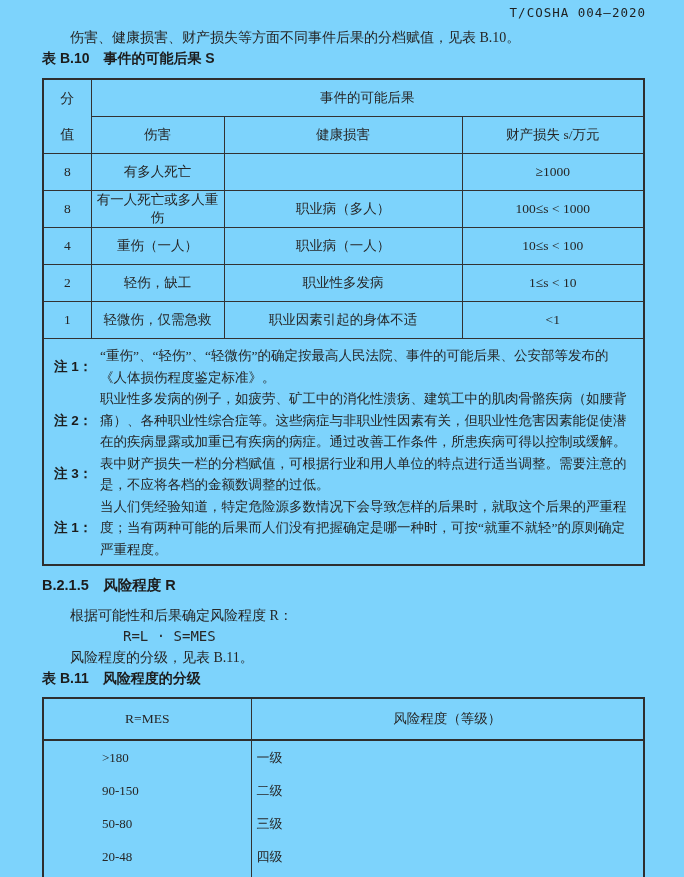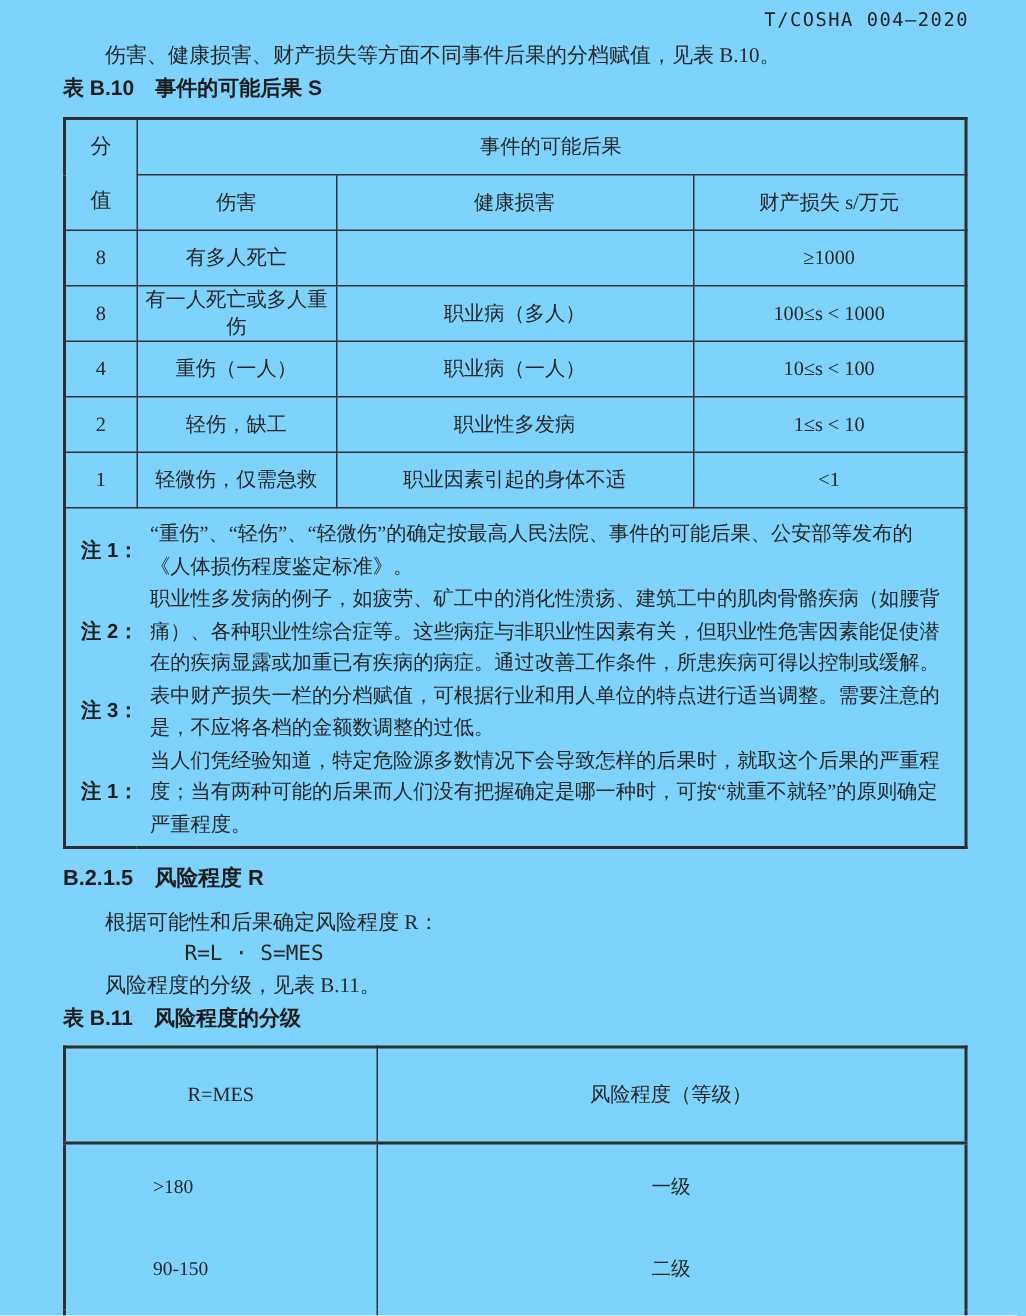--- a/index.html
+++ b/index.html
@@ -91,32 +91,32 @@
     font-weight: bold;
     color: #1c1c1c;
   }
   .note-text { flex: 1; }
   .b11 { margin-top: 9px; }
   .b11 td {
     border: none;
     vertical-align: middle;
     font-size: 13px;
     height: 23px;
-    padding: 16px;
+    padding: 5px;
     overflow: hidden;
   }
   .b11 td.c1 { border-right: 1px solid #323232; }
   .b11 tr.hdr td {
     height: 30px;
     border-bottom: 2px solid #2e2e2e;
     text-align: center;
     font-size: 13.5px;
   }
   .b11 tr.data td.c1 { text-align: left; padding-left: 58px; }
-  .b11 tr.data td.c2 { text-align: center; }
+  .b11 tr.data td.c2 { text-align: left; }
 </style>
 </head>
 <body>
 
 <div class="page">
 
   <div class="docref">T/COSHA 004—2020</div>
 
 
   <p class="body-text indent">伤害、健康损害、财产损失等方面不同事件后果的分档赋值，见表 B.10。</p>

